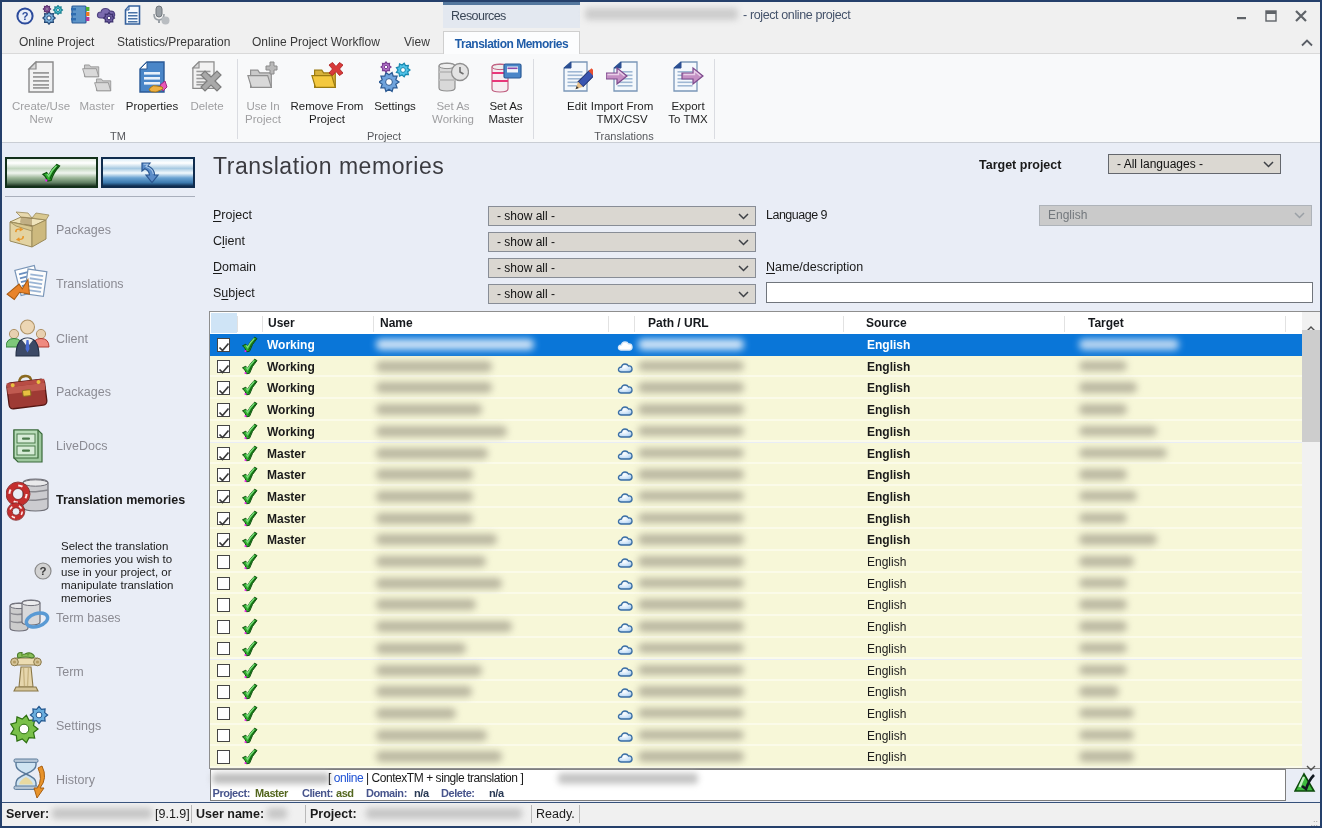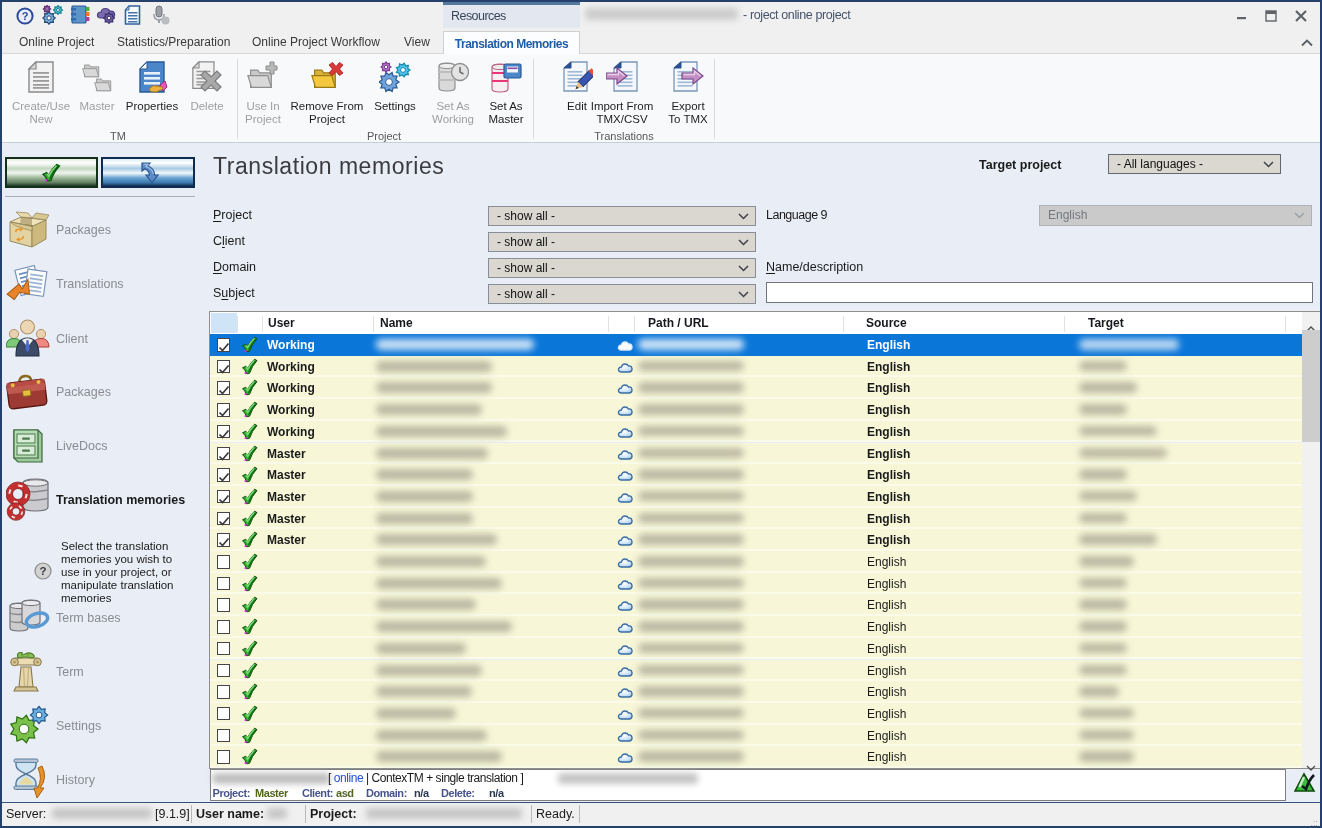--- a/index.html
+++ b/index.html
@@ -1025,21 +1025,21 @@
 <div class="abs" style="left:366px;top:787px;font-size:11px;letter-spacing:-0.45px;font-weight:bold;color:#47548c;">Domain:</div>
 <div class="abs" style="left:414px;top:787px;font-size:11px;letter-spacing:-0.45px;font-weight:bold;color:#2a3a55;">n/a</div>
 <div class="abs" style="left:441px;top:787px;font-size:11px;letter-spacing:-0.45px;font-weight:bold;color:#47548c;">Delete:</div>
 <div class="abs" style="left:489px;top:787px;font-size:11px;letter-spacing:-0.45px;font-weight:bold;color:#2a3a55;">n/a</div>
 <svg class="abs" style="left:1294px;top:772px;" width="22" height="21" viewBox="0 0 22 21" xmlns="http://www.w3.org/2000/svg">
     <path d="M10 2 L20 19 L1 19 Z" fill="#3dbb3d" stroke="#0c4a0c" stroke-width="1.6"></path>
     <path d="M5.5 15 Q8 9 10 5" fill="none" stroke="#c8eec8" stroke-width="2.4"></path>
     <path d="M8 14 L12 17 Q15 8 20 3" fill="none" stroke="#101820" stroke-width="2.6"></path>
   </svg>
 <div id="statusbar"></div>
-<div class="statitem" style="left:6px;font-weight:normal;">Server:</div>
+<div class="statitem" style="left:6px;font-weight:bold;">Server:</div>
 <div class="blob" style="left:52px;top:808px;width:100px;height:11px;background:#c6c6c6;z-index:100;"></div>
 <div class="statitem" style="left:155px;">[9.1.9]</div>
 <div class="ssep" style="left:191px;top:805px;z-index:100;"></div>
 <div class="statitem" style="left:196px;font-weight:bold;">User name:</div>
 <div class="blob" style="left:267px;top:808px;width:20px;height:11px;background:#c6c6c6;z-index:100;"></div>
 <div class="ssep" style="left:305px;top:805px;z-index:100;"></div>
 <div class="statitem" style="left:310px;font-weight:bold;">Project:</div>
 <div class="blob" style="left:366px;top:808px;width:156px;height:11px;background:#c6c6c6;z-index:100;"></div>
 <div class="ssep" style="left:531px;top:805px;z-index:100;"></div>
 <div class="statitem" style="left:536px;">Ready.</div>

